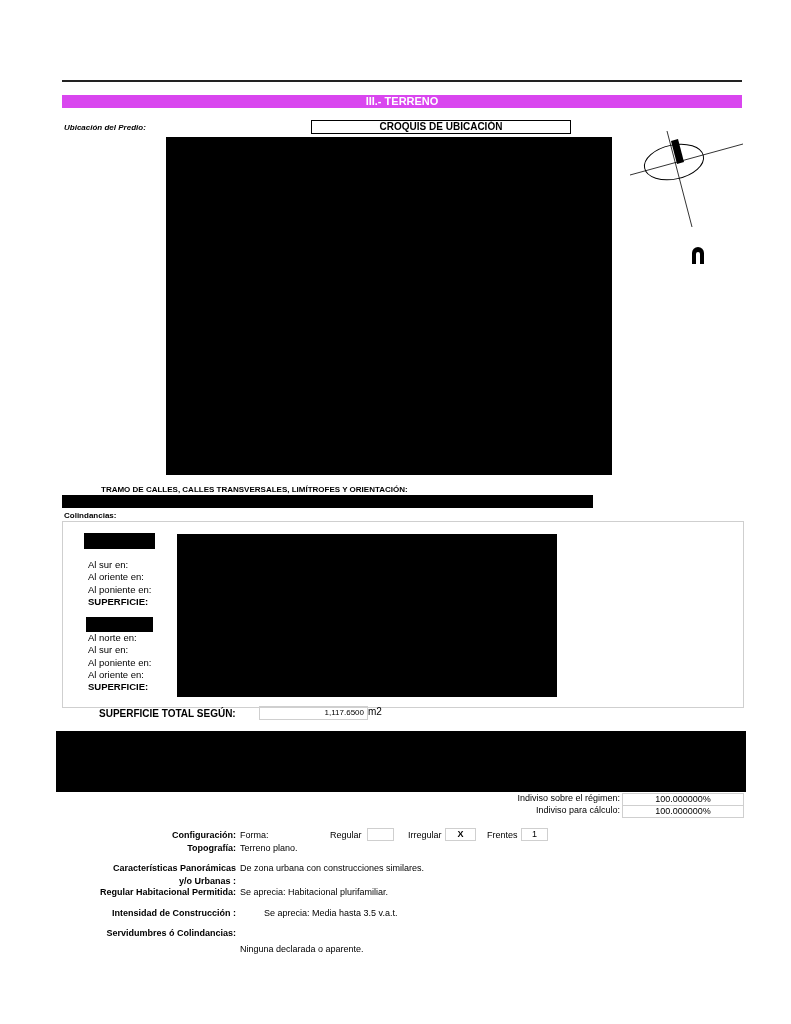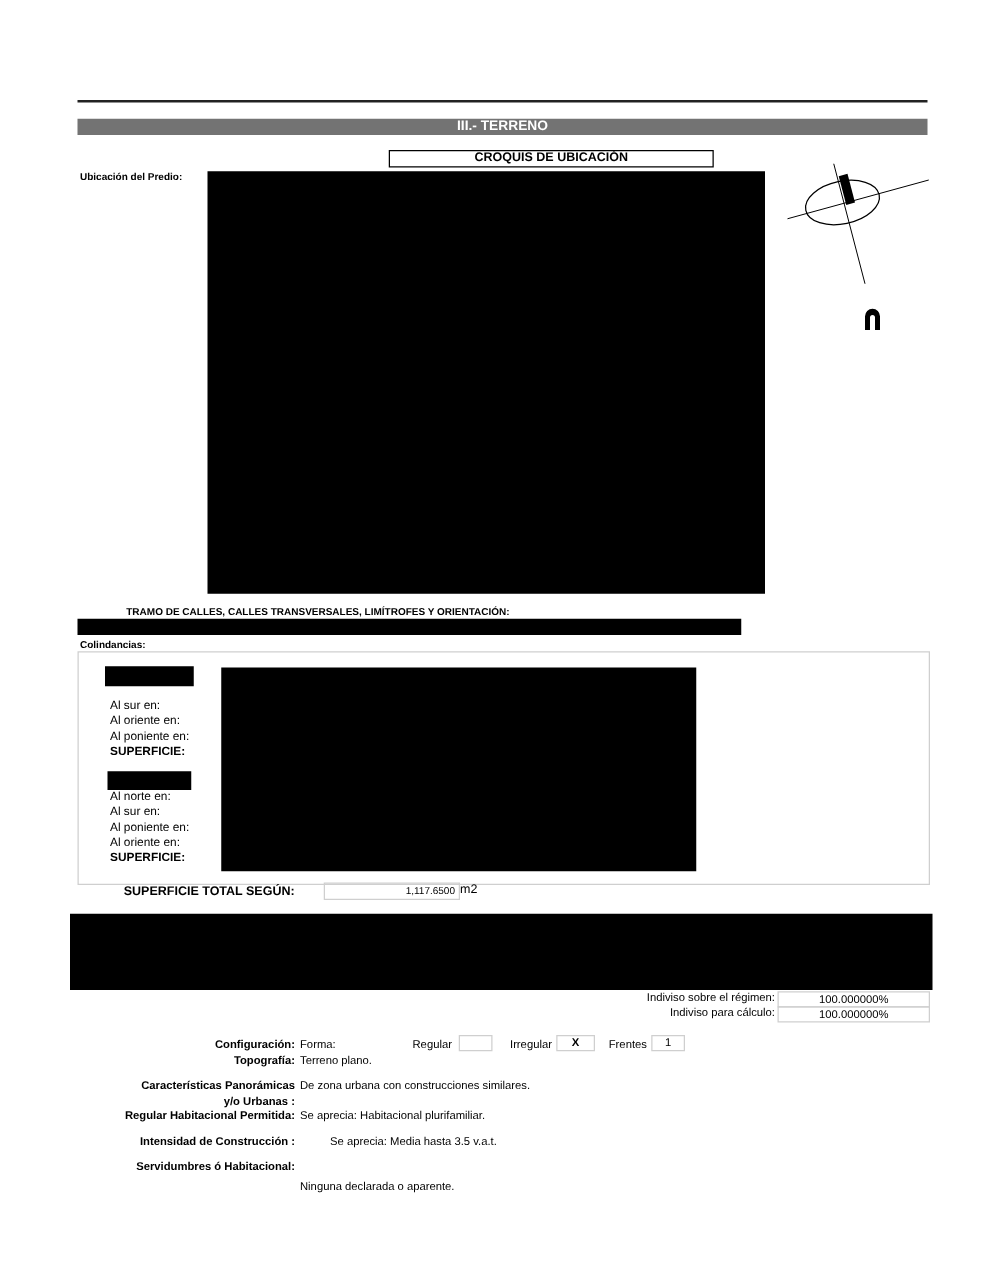--- a/index.html
+++ b/index.html
@@ -1,20 +1,20 @@
 <!DOCTYPE html>
 <html><head>
 <meta charset="utf-8">
 <style>
   html, body { margin: 0; padding: 0; background: #ffffff; }
   body { width: 791px; height: 1024px; position: relative; overflow: hidden;
          font-family: "Liberation Sans", sans-serif; color: #000; }
   .abs { position: absolute; }
   .topline { left: 62px; top: 80px; width: 680px; height: 2px; background: #222; }
-  .section-bar { left: 62px; top: 95px; width: 680px; height: 13px; background: #737373;
+  .section-bar { left: 62px; top: 95px; width: 680px; height: 13px; background: #d946ef;
                  color: #fff; font-weight: bold; font-size: 11px; line-height: 13px; text-align: center; }
   .lbl-small { font-size: 8px; font-weight: bold; }
   .croquis-box { left: 311px; top: 120px; width: 258px; height: 12px; border: 1px solid #000;
                  font-size: 10px; font-weight: bold; text-align: center; line-height: 12px; }
   .redact { background: #000; }
   .colbox { left: 62px; top: 521px; width: 680px; height: 185px; border: 1px solid #cfcfcf; }
   .col-lines { font-size: 9.5px; line-height: 12.3px; }
   .col-lines .b { font-weight: bold; }
   .totlbl { left: 64px; top: 708px; font-size: 10px; font-weight: bold; padding-left: 35px; }
   .totval { left: 259px; top: 706px; width: 104px; height: 12px; border: 1px solid #cfcfcf;
@@ -26,21 +26,21 @@
   .frow { font-size: 9px; }
   .flabel { font-weight: bold; text-align: right; width: 173px; }
   .smallbox { height: 11px; border: 1px solid #cfcfcf; font-size: 9px; text-align: center; line-height: 11px; }
 </style>
 </head>
 <body>
 
 <div class="abs topline"></div>
 <div class="abs section-bar">III.- TERRENO</div>
 
-<div class="abs lbl-small" style="left:64px;top:137px;">Ubicación del Predio:</div>
+<div class="abs lbl-small" style="left:64px;top:123px;font-style:italic;">Ubicación del Predio:</div>
 <div class="abs croquis-box">CROQUIS DE UBICACIÓN</div>
 <div class="abs redact" style="left:166px;top:137px;width:446px;height:338px;"></div>
 
 <svg class="abs" style="left:620px;top:125px;" width="130" height="150">
   <ellipse cx="54" cy="37" rx="30" ry="17" fill="none" stroke="#000" stroke-width="1" transform="rotate(-12 54 37)"></ellipse>
   <line x1="10" y1="50" x2="123" y2="19" stroke="#000" stroke-width="0.8"></line>
   <line x1="47" y1="6" x2="72" y2="102" stroke="#000" stroke-width="0.8"></line>
   <polygon points="51,16 58,14 64,37 57,39" fill="#000"></polygon>
   <path d="M72,139 L72,128 A6,6 0 0 1 84,128 L84,139 L80,139 L80,129 A2,2 0 0 0 76,129 L76,139 Z" fill="#000"></path>
 </svg>
@@ -97,14 +97,14 @@
 <div class="abs frow flabel" style="left:63px;top:863px;">Características Panorámicas</div>
 <div class="abs frow flabel" style="left:63px;top:876px;">y/o Urbanas :</div>
 <div class="abs frow" style="left:240px;top:863px;">De zona urbana con construcciones similares.</div>
 
 <div class="abs frow flabel" style="left:63px;top:887px;">Regular Habitacional Permitida:</div>
 <div class="abs frow" style="left:240px;top:887px;">Se aprecia: Habitacional plurifamiliar.</div>
 
 <div class="abs frow flabel" style="left:63px;top:908px;">Intensidad de Construcción :</div>
 <div class="abs frow" style="left:240px;top:908px;margin-left:24px;">Se aprecia: Media hasta 3.5 v.a.t.</div>
 
-<div class="abs frow flabel" style="left:63px;top:928px;">Servidumbres ó Habitacional:</div>
+<div class="abs frow flabel" style="left:63px;top:928px;">Servidumbres ó Colindancias:</div>
 <div class="abs frow" style="left:240px;top:944px;">Ninguna declarada o aparente.</div>
 
 </body></html>

